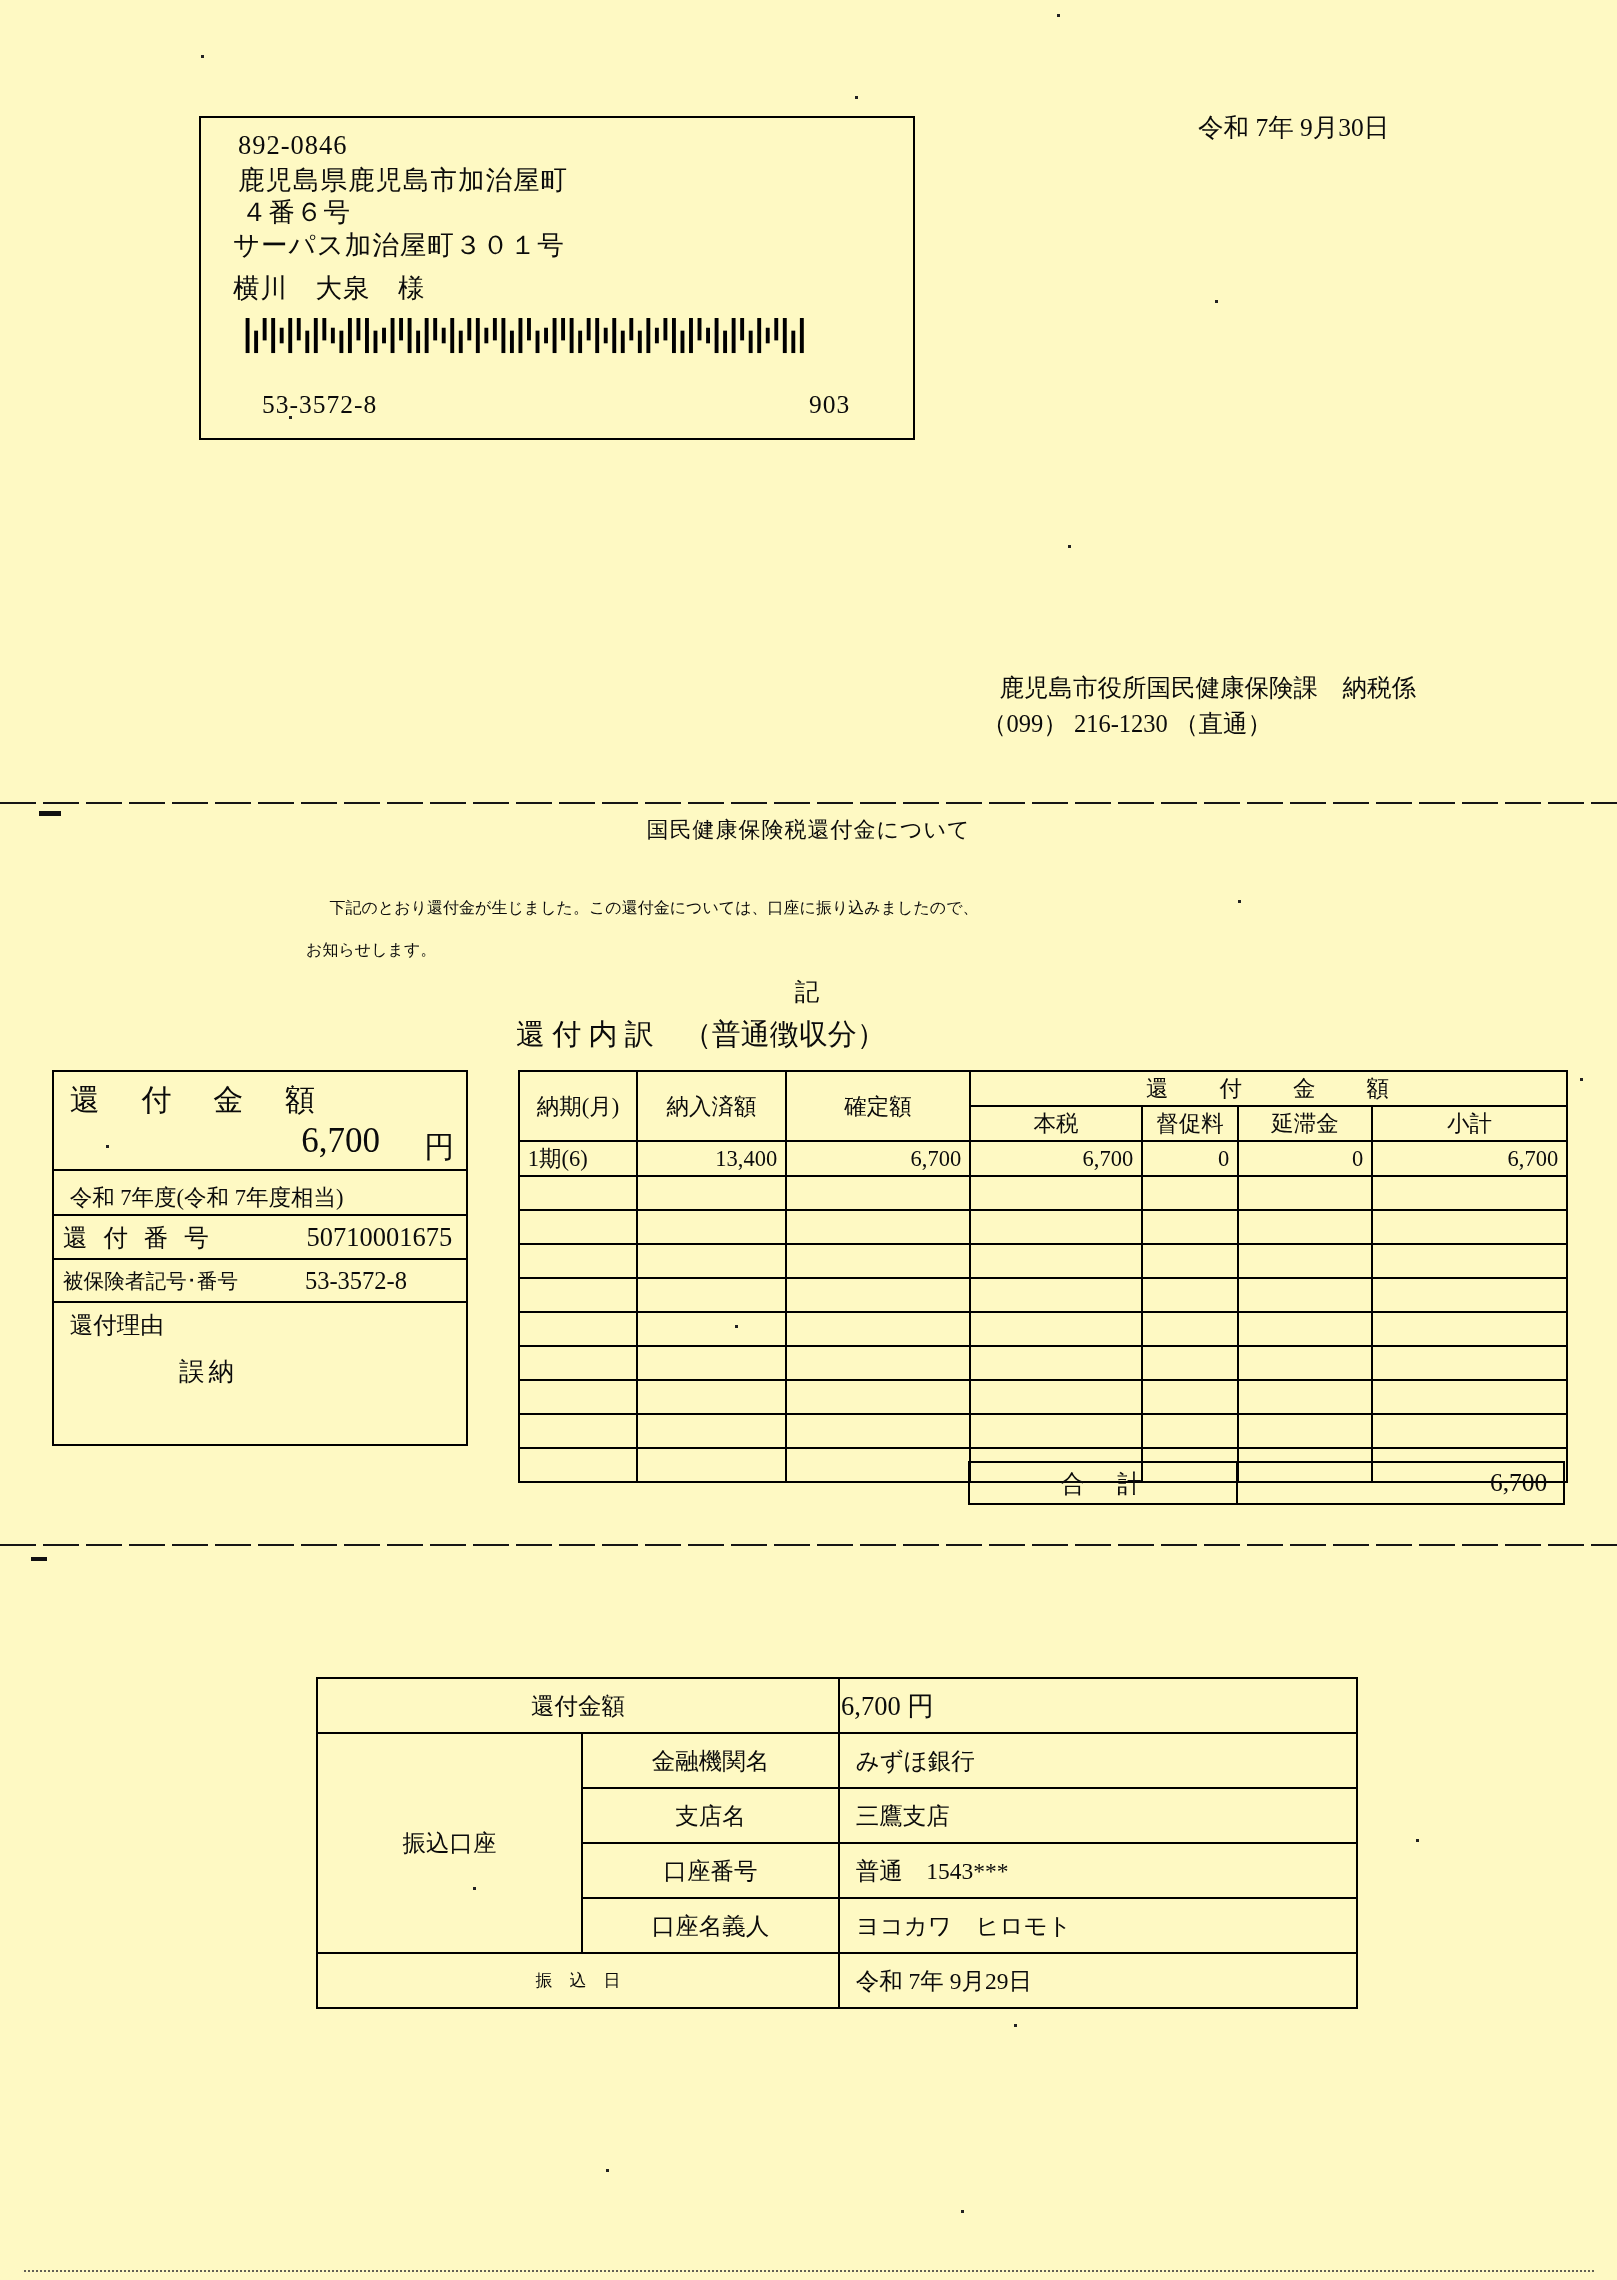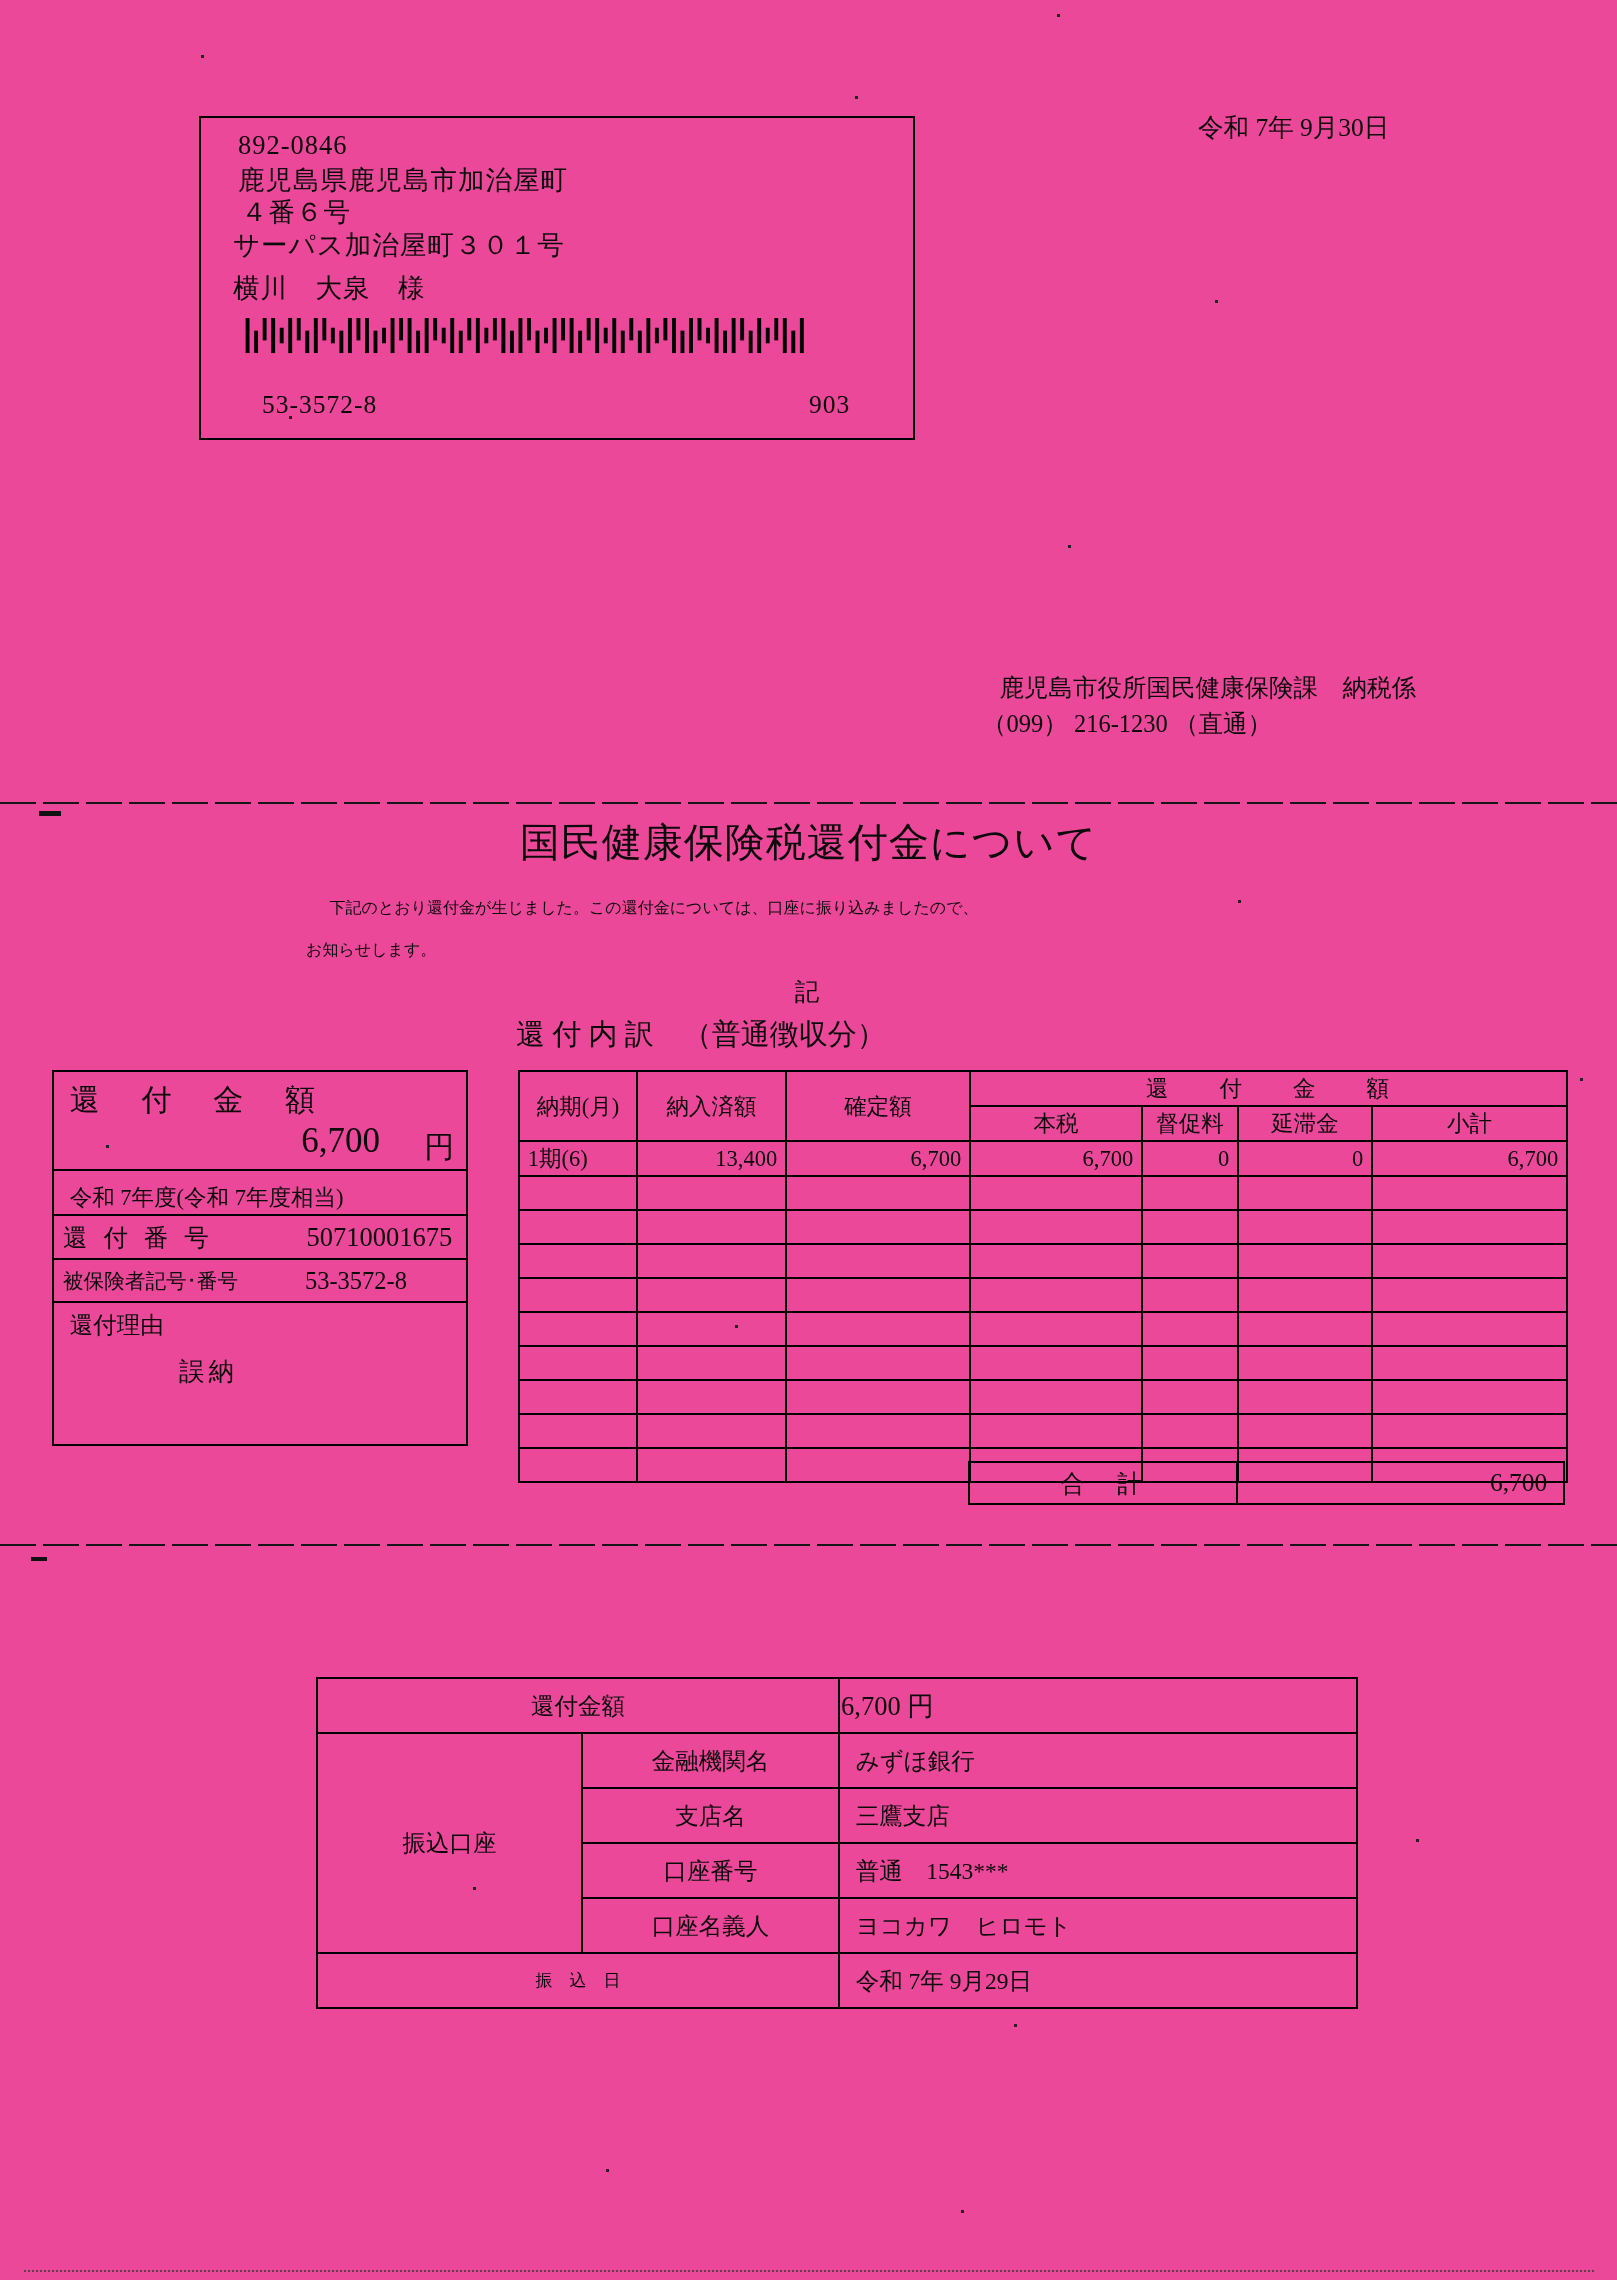--- a/index.html
+++ b/index.html
@@ -1,16 +1,16 @@
 <!DOCTYPE html>
 <html><head>
 <meta charset="utf-8">
 <style>
   html,body{margin:0;padding:0;background:#777;}
-  .page{position:relative;width:1617px;height:2281px;background:#ec4899;margin:0 auto;
+  .page{position:relative;width:1617px;height:2281px;background:#fef9c3;margin:0 auto;
         font-family:"Liberation Serif","DejaVu Serif",serif;color:#0b0b0b;overflow:hidden;}
   .abs{position:absolute;}
 
   
   .address-box{left:199px;top:116px;width:712px;height:320px;border:2px solid #000;}
   .addr-line{position:absolute;font-size:26.5px;white-space:nowrap;letter-spacing:1px;}
   .addr-postal{left:37px;top:11.8px;}
   .addr-l1{left:37px;top:44px;}
   .addr-l2{left:40px;top:76px;}
   .addr-l3{left:32px;top:109px;}
@@ -26,21 +26,21 @@
 
   
   .fold-line{left:0;width:1617px;height:2px;
      background:repeating-linear-gradient(90deg,#161616 0 36px,rgba(0,0,0,0) 36px 43px);}
   .fold-1{top:802px;} .fold-2{top:1544px;}
   .fold-tick{background:#111;}
   .bottom-noise{top:2270px;left:23.5px;width:1570px;height:0;border-top:2px dotted #3c3c3c;opacity:.8;}
   .speck{position:absolute;background:#222;}
 
   
-  .doc-title{top:815px;left:0;right:0;text-align:center;font-size:40px;letter-spacing:1px;
+  .doc-title{top:815px;left:0;right:0;text-align:center;font-size:22px;letter-spacing:1px;
      font-family:"Liberation Sans","DejaVu Sans",sans-serif;}
   .doc-body{left:306px;top:887px;width:1088px;font-size:16px;line-height:42px;text-indent:23.5px;}
   .ki-mark{top:975px;left:0;right:0;text-align:center;font-size:24.5px;letter-spacing:2.9px;}
   .table-title{left:516px;top:1015px;font-size:29px;white-space:nowrap;}
 
   
   .summary-box{left:52px;top:1070px;width:416px;height:376px;border:2.9px solid #000;box-sizing:border-box;}
   .sum-row{position:relative;border-bottom:2.9px solid #000;box-sizing:border-box;}
   .sum-amount-row{height:99px;}
   .sum-amount-label{position:absolute;left:15.7px;top:7.8px;font-size:30px;letter-spacing:5.9px;white-space:nowrap;}

